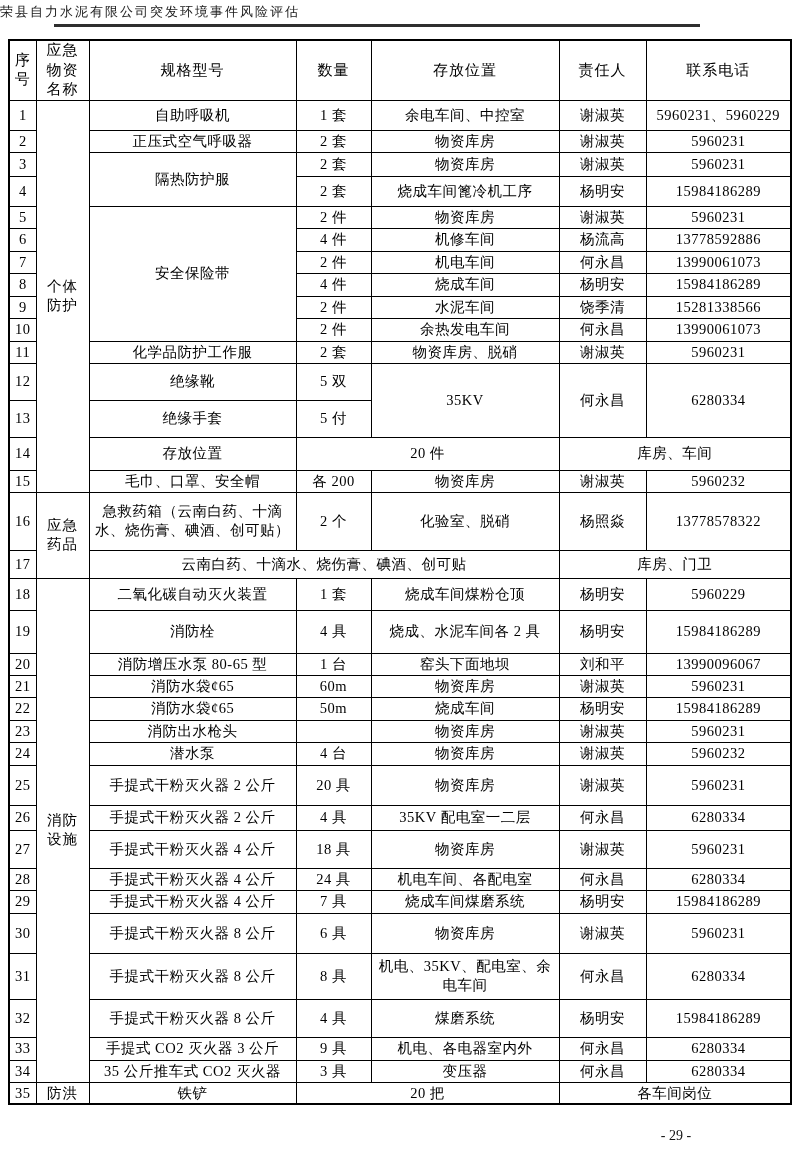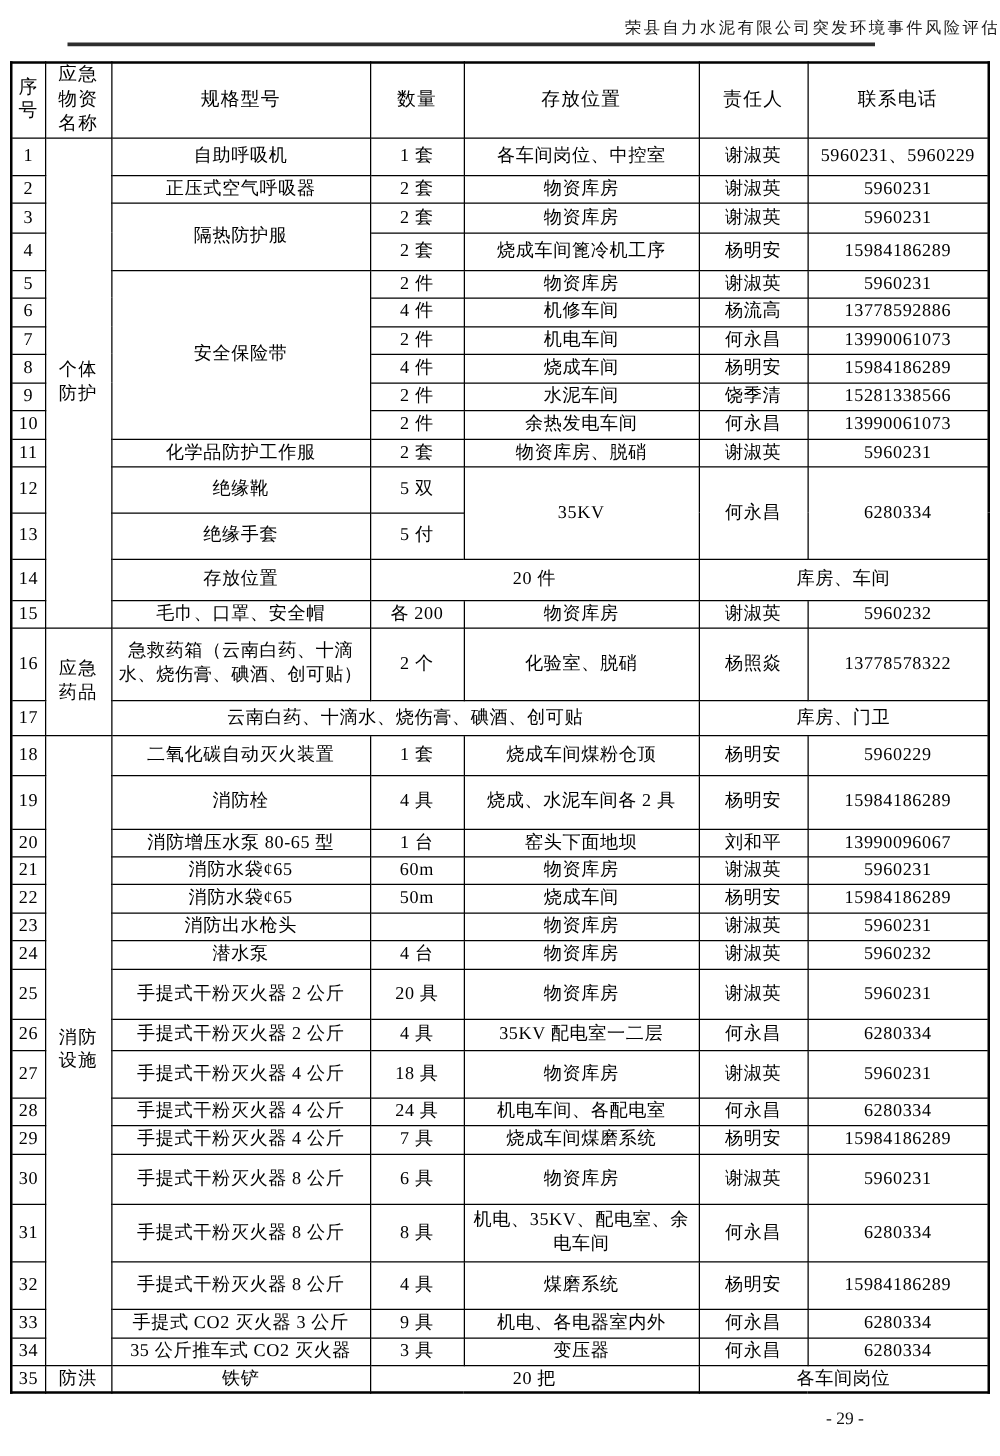--- a/index.html
+++ b/index.html
@@ -6,22 +6,22 @@
   .sheet {
     position: relative;
     width: 800px;
     height: 1165px;
     background: #ffffff;
     color: #000000;
     font-family: "Liberation Serif", "DejaVu Serif", serif;
     overflow: hidden;
   }
   .doc-header {
-    padding-top: 13px;
-    text-align: right;
+    padding-top: 3px;
+    text-align: left;
     font-size: 13px;
     letter-spacing: 2px;
     color: #1a1a1a;
   }
   .rule {
     margin: 3px 0 0 54px;
     width: 646px;
     height: 3px;
     background: #2e2e2e;
   }
@@ -93,21 +93,21 @@
           <th>责任人</th>
           <th>联系电话</th>
         </tr>
     </thead>
     <tbody id="table-body">
         <tr style="height: 30px;">
           <td>1</td>
           <td rowspan="15" class="cat">个体防护</td>
           <td>自助呼吸机</td>
           <td>1 套</td>
-          <td>各车间岗位、中控室</td>
+          <td>余电车间、中控室</td>
           <td>谢淑英</td>
           <td>5960231、5960229</td>
         </tr>
         <tr style="height: 22px;">
           <td>2</td>
           <td>正压式空气呼吸器</td>
           <td>2 套</td>
           <td>物资库房</td>
           <td>谢淑英</td>
           <td>5960231</td>

